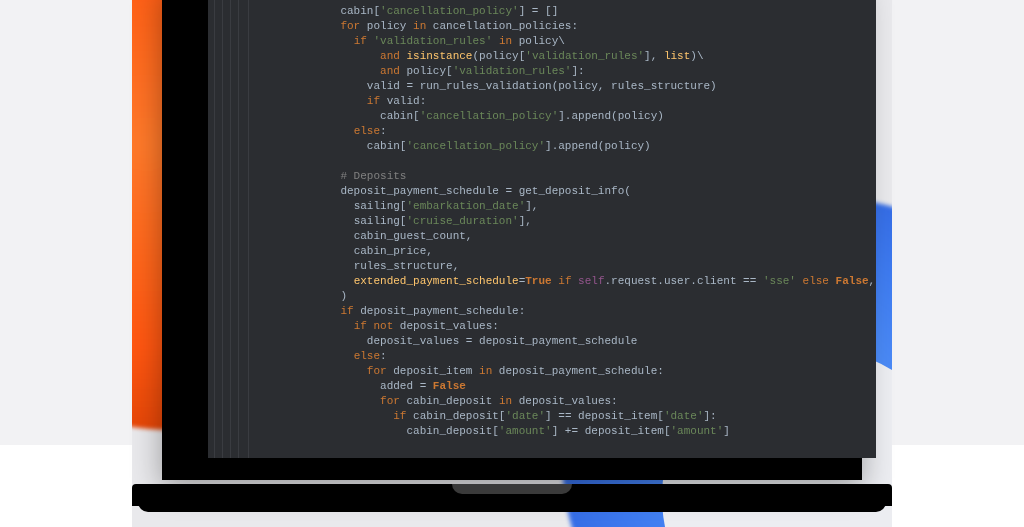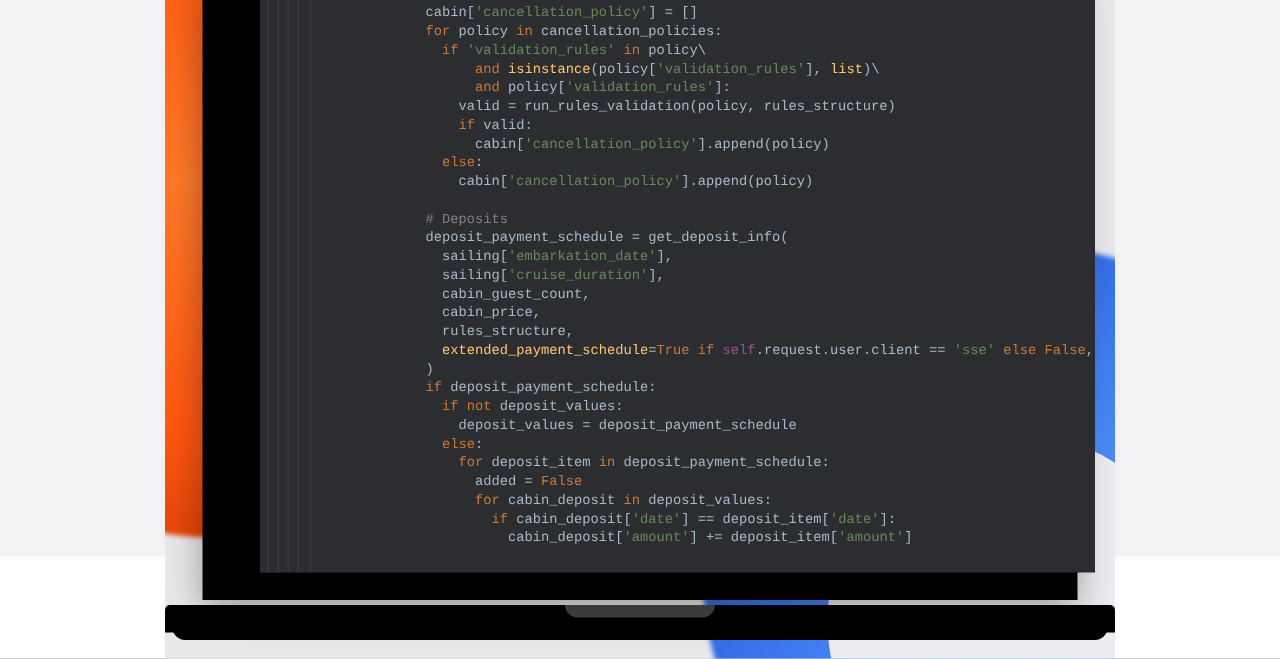--- a/index.html
+++ b/index.html
@@ -26,21 +26,21 @@
   .code{position:absolute;left:40px;right:0;top:0;bottom:0;color:#c8ccd0;font-size:11px;line-height:15px;
     padding:6px 0 0 0;white-space:pre;}
   .code .line{display:block;height:15px;}
   .sp{display:inline-block;}
   
   .kw{color:#cc7832;}      
   .fn{color:#ffc66d;}      
   .s{color:#6a8759;}       
   .c{color:#808080;}       
   .p{color:#a9b7c6;}       
-  .bool{color:#cc7832;}
+  .bool{color:#cc7832;font-weight:bold;}
   .self{color:#94558d;font-family:Liberation Mono, monospace;}
   
   .base{position:absolute;left:0;bottom:0;width:760px;height:36px;}
   .base .slab{position:absolute;left:0;top:0;width:760px;height:22px;background:#000;
     border-radius:4px 4px 0 0;}
   .base .notch{position:absolute;left:50%;top:0;width:120px;height:10px;margin-left:-60px;
     background:#3a3a3a;border-radius:0 0 10px 10px;}
   .base .foot{position:absolute;left:6px;bottom:8px;width:748px;height:10px;background:#000;
     border-radius:0 0 14px 14px;}
 </style>

